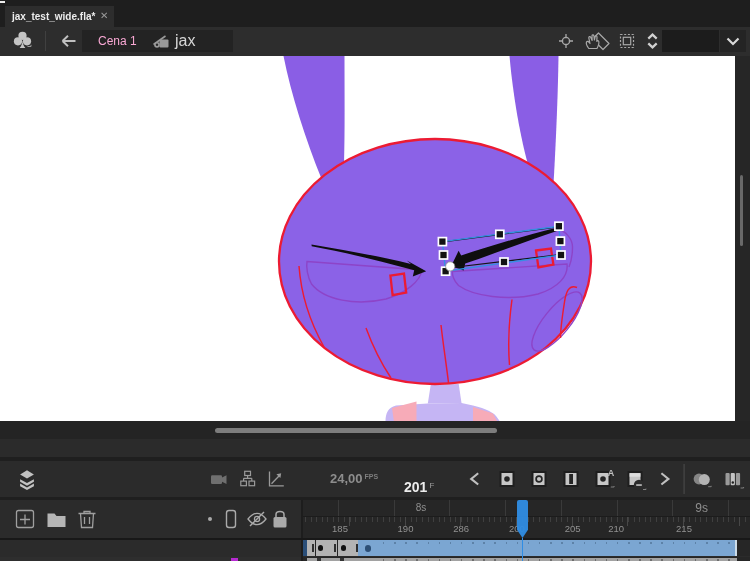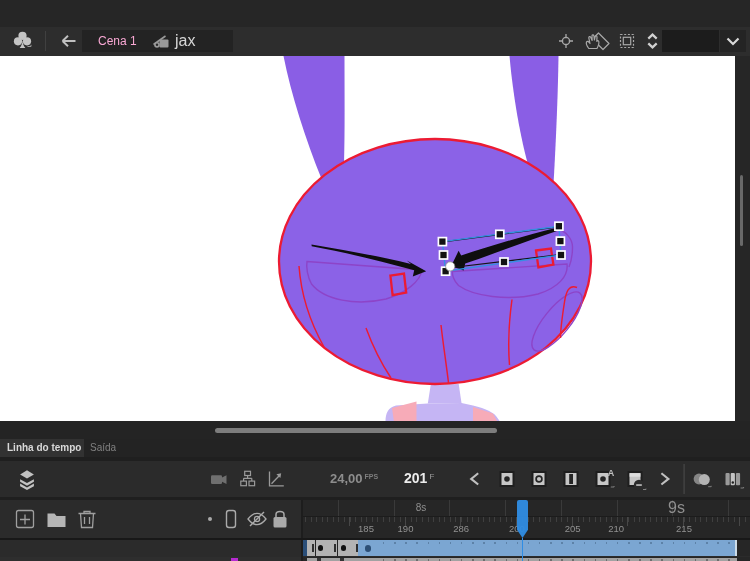--- a/index.html
+++ b/index.html
@@ -4,20 +4,27 @@
 <style>
   html,body{margin:0;padding:0;background:#262626;}
   #app{position:relative;width:750px;height:561px;overflow:hidden;background:#262626;
        font-family:"Liberation Sans",sans-serif;}
   .abs{position:absolute;}
 </style>
 </head>
 <body>
 <div id="app">
 
+  <div class="abs" style="left:0;top:0;width:750px;height:27px;background:#1e1e1e;">
+    <div class="abs" style="left:0;top:1px;width:5px;height:2px;background:#ededed;"></div>
+    <div class="abs" style="left:5px;top:6px;width:109px;height:21px;background:#2d2d2d;">
+      <div class="abs" style="left:7px;top:0;height:21px;line-height:21px;font-size:10px;font-weight:bold;color:#ededed;">jax_test_wide.fla*</div>
+      <div class="abs" style="left:95px;top:0;height:21px;line-height:20px;font-size:10px;color:#9a9a9a;">✕</div>
+    </div>
+  </div>
 
   <div class="abs" style="left:0;top:27px;width:750px;height:29px;background:#2d2d2d;">
     <svg class="abs" style="left:13px;top:4px;" width="20" height="20" viewBox="0 0 20 20">
       <g fill="#c4c4c4">
         <circle cx="9.5" cy="4.8" r="4.1"></circle>
         <circle cx="5" cy="10.3" r="4.1"></circle>
         <circle cx="14" cy="10.3" r="4.1"></circle>
         <path d="M9.5 9 C9.2 13 8.3 15.2 6.6 17 L12.4 17 C10.7 15.2 9.8 13 9.5 9 Z"></path>
         <path d="M14.5 15.5 L18 15.5 L18 13.8" fill="none" stroke="#9a9a9a" stroke-width="1"></path>
       </g>
@@ -126,26 +133,20 @@
   <div class="abs" style="left:735px;top:56px;width:15px;height:365px;background:#262626;">
     <div class="abs" style="left:5px;top:119px;width:3px;height:71px;background:#696969;border-radius:2px;"></div>
   </div>
 
   <div class="abs" style="left:0;top:421px;width:750px;height:18px;background:#242424;">
     <div class="abs" style="left:215px;top:7px;width:282px;height:5px;background:#7d7d7d;border-radius:2.5px;"></div>
   </div>
 
   <div class="abs" style="left:0;top:439px;width:750px;height:122px;background:#2b2b2b;">
 
-    <div class="abs" style="left:0;top:0;width:750px;height:18px;background:#232323;">
-      <div class="abs" style="left:0;top:0;width:84px;height:18px;background:#323232;">
-        <div class="abs" style="left:7px;top:0;height:18px;line-height:18px;font-size:10px;font-weight:bold;color:#d8d8d8;white-space:nowrap;">Linha do tempo</div>
-      </div>
-      <div class="abs" style="left:90px;top:0;height:18px;line-height:18px;font-size:10px;color:#808080;">Saída</div>
-    </div>
     <div class="abs" style="left:0;top:18px;width:750px;height:4px;background:#1f1f1f;"></div>
 
     <div class="abs" style="left:0;top:22px;width:750px;height:36px;background:#2b2b2b;">
       <svg class="abs" style="left:0;top:0;" width="750" height="36" viewBox="0 0 750 36">
 
         <g fill="#c2c2c2">
           <path d="M27,9.3 L33.9,13.4 L27,17.5 L20.1,13.4 Z"></path>
           <path d="M20.1,18.2 L27,22.1 L33.9,18.2 L33.9,20.8 L27,24.7 L20.1,20.8 Z"></path>
           <path d="M20.1,22.6 L27,26.5 L33.9,22.6 L33.9,25.2 L27,29.1 L20.1,25.2 Z"></path>
         </g>
@@ -197,21 +198,21 @@
 
         <g fill="#9a9a9a">
           <rect x="725.5" y="12" width="4.2" height="12.3" rx="1"></rect>
           <rect x="730.7" y="12" width="4.2" height="12.3" rx="1" fill="#c4c4c4"></rect>
           <rect x="735.9" y="12" width="4.2" height="12.3" rx="1"></rect>
         </g>
         <circle cx="732.8" cy="21.5" r="1.2" fill="#1e1e1e"></circle>
         <path d="M740.6 27 l3 0 l0 -0.9" stroke="#8a8a8a" stroke-width="0.9" fill="none"></path>
       </svg>
       <div class="abs" style="left:330px;top:10px;font-size:13px;font-weight:bold;color:#8d8d8d;">24,00<span style="font-size:7px;font-weight:bold;color:#7e7e7e;vertical-align:4px;">&nbsp;FPS</span></div>
-      <div class="abs" style="left:404px;top:9px;font-size:14px;font-weight:bold;color:#ececec;">201<span style="font-size:8px;font-weight:normal;color:#9f9f9f;vertical-align:4px;">&nbsp;F</span></div>
+      <div class="abs" style="left:404px;top:18px;font-size:14px;font-weight:bold;color:#ececec;">201<span style="font-size:8px;font-weight:normal;color:#9f9f9f;vertical-align:4px;">&nbsp;F</span></div>
     </div>
     <div class="abs" style="left:0;top:58px;width:750px;height:3px;background:#1f1f1f;"></div>
 
     <div class="abs" style="left:0;top:61px;width:302px;height:38px;background:#2b2b2b;">
       <svg class="abs" style="left:0;top:0;" width="302" height="38" viewBox="0 0 302 38">
         <path d="M47.5 13.5 L54.5 13.5 L56.5 16 L65.5 16 L65.5 27 L47.5 27 Z" fill="#b5b5b5"></path>
         <g stroke="#9f9f9f" stroke-width="1.3" fill="none">
           <rect x="16.5" y="10.5" width="17" height="17" rx="2"></rect>
           <path d="M25 14.5 V24.5 M20 19.5 H30"></path>
 
@@ -226,25 +227,25 @@
         </g>
         <g stroke="#aaaaaa" stroke-width="1.5" fill="none">
           <path d="M276 17 V14.5 C276 10.5 284 10.5 284 14.5 V17"></path>
           <rect x="273.5" y="17" width="13" height="10.5" rx="1.5" fill="#aaaaaa" stroke="none"></rect>
         </g>
       </svg>
     </div>
     <div class="abs" style="left:302px;top:61px;width:448px;height:38px;background:#262626;overflow:hidden;">
       <div class="abs" style="left:36.1px;top:0;width:412px;height:16px;background-image:repeating-linear-gradient(to right,#3a3a3a 0 1px,transparent 1px 55.7px);"></div>
       <div class="abs" style="left:99px;top:1px;width:40px;height:14px;line-height:14px;font-size:10px;color:#8f8f8f;text-align:center;">8s</div>
-      <div class="abs" style="left:366px;top:1px;width:40px;height:14px;line-height:14px;font-size:16px;color:#8f8f8f;text-align:left;">9s</div>
+      <div class="abs" style="left:366px;top:1px;width:40px;height:14px;line-height:14px;font-size:12px;color:#8f8f8f;text-align:right;">9s</div>
       <div class="abs" style="left:0;top:16px;width:448px;height:1px;background:#1c1c1c;"></div>
       <div class="abs" style="left:3px;top:17px;width:445px;height:5px;background-image:repeating-linear-gradient(to right,#3f3f3f 0 1px,transparent 1px 5.57px);"></div>
       <div class="abs" style="left:47.3px;top:17px;width:401px;height:9px;background-image:repeating-linear-gradient(to right,#474747 0 1px,transparent 1px 55.7px);"></div>
-      <div class="abs" style="left:44px;top:23px;width:40px;height:14px;font-size:9.5px;color:#919191;text-align:center;">185</div>
+      <div class="abs" style="left:18px;top:23px;width:40px;height:14px;font-size:9.5px;color:#919191;text-align:center;">185</div>
       <div class="abs" style="left:83.5px;top:23px;width:40px;height:14px;font-size:9.5px;color:#919191;text-align:center;">190</div>
       <div class="abs" style="left:139.2px;top:23px;width:40px;height:14px;font-size:9.5px;color:#919191;text-align:center;">286</div>
       <div class="abs" style="left:194.9px;top:23px;width:40px;height:14px;font-size:9.5px;color:#919191;text-align:center;">200</div>
       <div class="abs" style="left:250.6px;top:23px;width:40px;height:14px;font-size:9.5px;color:#919191;text-align:center;">205</div>
       <div class="abs" style="left:306.3px;top:23px;width:40px;height:14px;font-size:9.5px;color:#919191;text-align:left;">210</div>
       <div class="abs" style="left:362px;top:23px;width:40px;height:14px;font-size:9.5px;color:#919191;text-align:center;">215</div>
     </div>
 
     <div class="abs" style="left:302px;top:100px;width:448px;height:17px;background:#262626;">
       <div class="abs" style="left:0;top:0;width:448px;height:1px;background:#1a1a1a;"></div>

